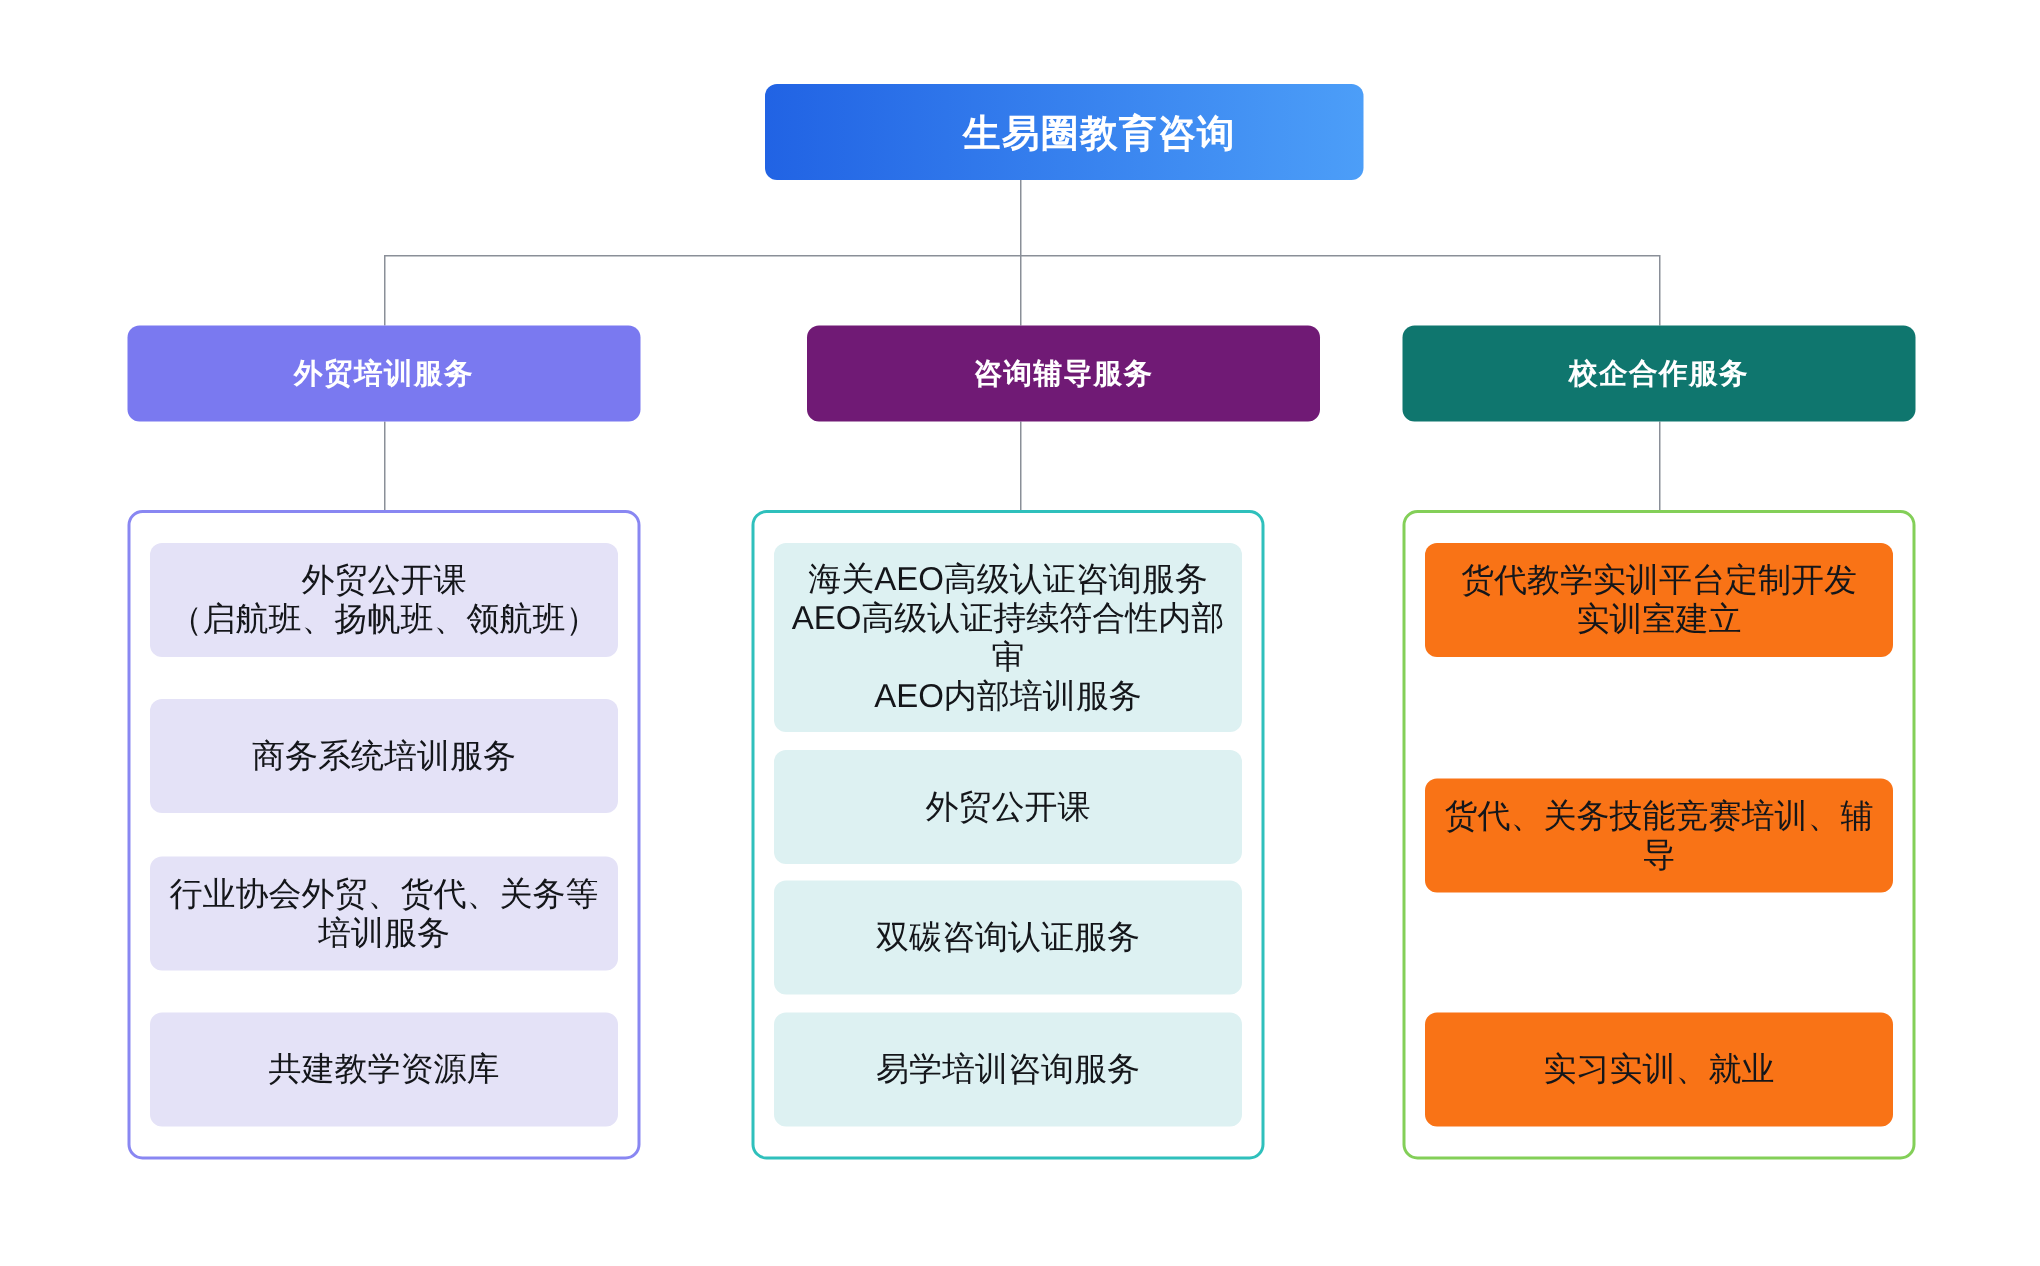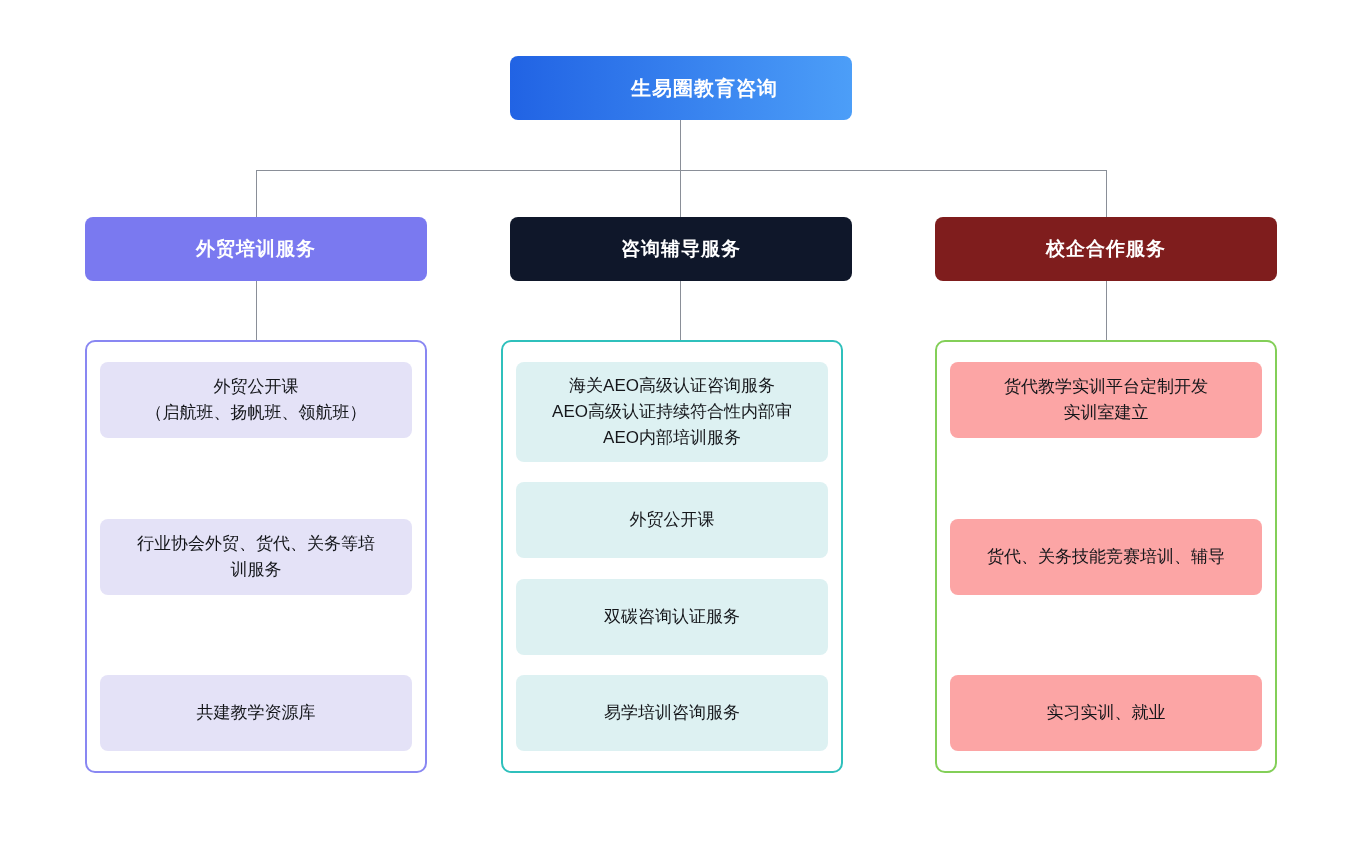--- a/index.html
+++ b/index.html
@@ -13,69 +13,69 @@
   .canvas { position: absolute; inset: 0; }
 
   
   .conn { position: absolute; background: #8a8f98; }
   .conn.v { width: 1px; }
   .conn.h { height: 1px; }
 
   
   .root-node {
     position: absolute; left: 510px; top: 56px;
-    width: 342px; height: 64px;
+    width: 399px; height: 64px;
     background: linear-gradient(90deg, #2163e4 0%, #4c9ef8 100%);
     border-radius: 8px;
     display: flex; align-items: center; justify-content: center;
-    color: #ffffff; font-size: 20px; font-weight: bold;
+    color: #ffffff; font-size: 25px; font-weight: bold;
     letter-spacing: 1px;
     padding-left: 47px;
   }
 
   
   .branch-header {
     position: absolute; top: 217px;
     width: 342px; height: 64px;
     border-radius: 8px;
     display: flex; align-items: center; justify-content: center;
     color: #ffffff; font-size: 19px; font-weight: bold;
     letter-spacing: 1px;
   }
   .branch-header.purple { left: 85px;  background: #7a79f0; }
-  .branch-header.teal   { left: 510px; background: #0f172a; }
-  .branch-header.green  { left: 935px; background: #7f1d1d; }
+  .branch-header.teal   { left: 538px; background: #701a75; }
+  .branch-header.green  { left: 935px; background: #0f766e; }
 
   
   .branch-box {
     position: absolute; top: 340px;
     width: 342px; height: 433px;
     background: #ffffff;
     border-radius: 10px;
     border: 2px solid;
     padding: 20px 13px;
     display: flex; flex-direction: column;
     justify-content: space-between;
   }
   .branch-box.purple { left: 85px;  border-color: #8987f2; }
   .branch-box.teal   { left: 501px; border-color: #2fc0bc; }
   .branch-box.green  { left: 935px; border-color: #83cf58; }
 
   .leaf {
     border-radius: 8px;
     min-height: 76px;
-    padding: 11px 30px;
+    padding: 11px 4px;
     display: flex; align-items: center; justify-content: center;
     text-align: center;
-    font-size: 17px; line-height: 26px;
+    font-size: 22px; line-height: 26px;
     white-space: pre-line;
   }
   .branch-box.purple .leaf { background: #e4e2f7; }
   .branch-box.teal   .leaf { background: #ddf1f2; }
-  .branch-box.green  .leaf { background: #fca5a5; }
+  .branch-box.green  .leaf { background: #f97316; }
 </style>
 </head>
 <body>
 
 <div class="canvas">
 
   <div class="conn v" style="left:680px; top:120px; height:50px;"></div>
   <div class="conn h" style="left:256px; top:170px; width:850px;"></div>
   <div class="conn v" style="left:256px;  top:170px; height:47px;"></div>
   <div class="conn v" style="left:680px;  top:170px; height:47px;"></div>
@@ -94,20 +94,21 @@
   <div class="branch-header teal">
     <span>咨询辅导服务</span>
   </div>
   <div class="branch-header green">
     <span>校企合作服务</span>
   </div>
 
   <div class="branch-box purple">
     <div class="leaf">外贸公开课
 （启航班、扬帆班、领航班）</div>
+    <div class="leaf">商务系统培训服务</div>
     <div class="leaf">行业协会外贸、货代、关务等培训服务</div>
     <div class="leaf">共建教学资源库</div>
   </div>
 
   <div class="branch-box teal">
     <div class="leaf">海关AEO高级认证咨询服务
 AEO高级认证持续符合性内部审
 AEO内部培训服务</div>
     <div class="leaf">外贸公开课</div>
     <div class="leaf">双碳咨询认证服务</div>

